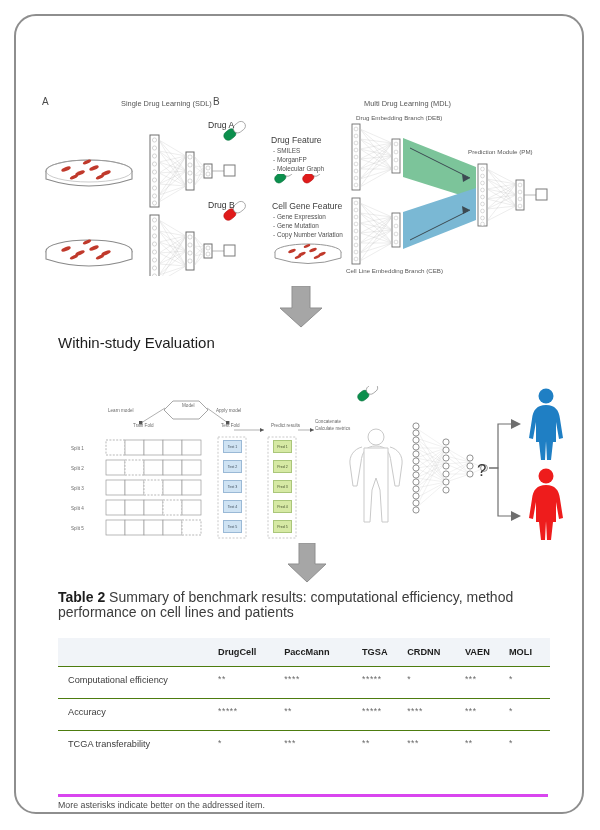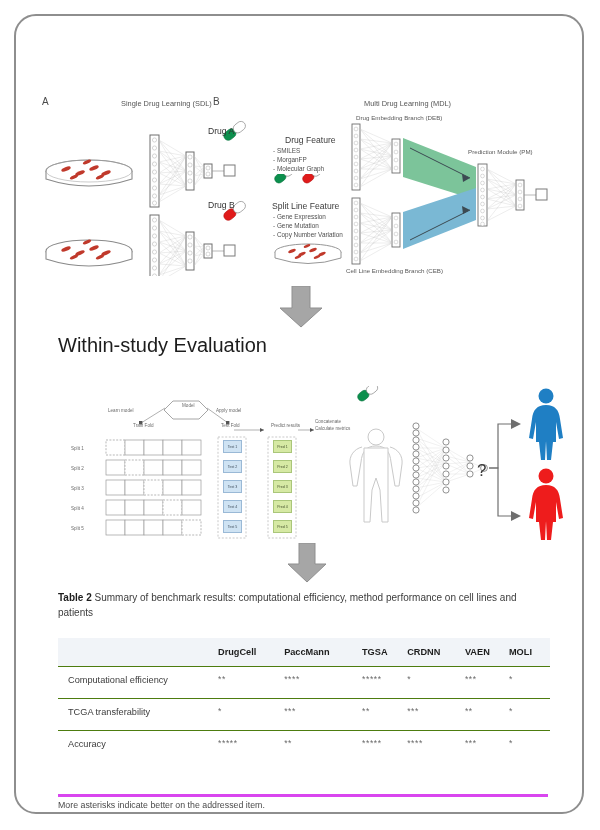--- a/index.html
+++ b/index.html
@@ -8,32 +8,32 @@
         border:2.5px solid #8e8e8e;border-radius:22px;background:#fff;box-sizing:border-box;overflow:hidden;}
 
   .fig-title{position:absolute;left:26px;top:22px;font-size:21.5px;color:#1d1d1d;letter-spacing:-0.1px;white-space:nowrap;}
 
   .panel-letter{position:absolute;font-size:10px;color:#4a4a4a;}
   .sub-caption{position:absolute;font-size:7.4px;color:#555;white-space:nowrap;padding-left:28px;}
   .tiny-label{position:absolute;font-size:6.2px;color:#5a5a5a;white-space:nowrap;}
   .feat-head{position:absolute;font-size:8.6px;color:#3c3c3c;white-space:nowrap;}
   .feat-item{position:absolute;font-size:6.4px;color:#4f4f4f;white-space:nowrap;}
 
-  .sec-head{position:absolute;font-size:20px;color:#1d1d1d;white-space:nowrap;}
+  .sec-head{position:absolute;font-size:15px;color:#1d1d1d;white-space:nowrap;}
   .nn{position:absolute;}
   .bigarrow{position:absolute;}
   .cv-txt{position:absolute;font-size:4.6px;color:#6b6b6b;white-space:nowrap;}
   .cv-split{position:absolute;font-size:4.6px;color:#6b6b6b;white-space:nowrap;}
   .testbox{position:absolute;background:#cfe3f3;border:0.6px solid #9ab9d6;box-sizing:border-box;
            font-size:3.6px;color:#3e4d5c;display:flex;align-items:center;justify-content:center;}
   .predbox{position:absolute;background:#d6e9a4;border:0.6px solid #aac67a;box-sizing:border-box;
            font-size:3.6px;color:#46532e;display:flex;align-items:center;justify-content:center;}
 
   
-  .tbl-cap{position:absolute;left:42px;top:574px;width:490px;font-size:10px;line-height:15px;color:#3c3c3c;}
+  .tbl-cap{position:absolute;left:42px;top:574px;width:490px;font-size:14px;line-height:15px;color:#3c3c3c;}
   .tbl-cap b{color:#1d1d1d;}
   table.bench{position:absolute;left:42px;top:622px;width:492px;border-collapse:collapse;}
   table.bench th{background:#f1f4f8;font-size:9.2px;color:#1d1d1d;text-align:left;padding:9px 2px 9px 0;font-weight:bold;margin-left:16px;}
   table.bench th.rowhdr{width:148px;padding-left:10px;}
   table.bench td{font-size:9.2px;color:#4a4a4a;border-top:1px solid #4d7c0f;padding:7px 2px 11px 0;vertical-align:top;}
   table.bench td.rowhdr{padding-left:10px;line-height:13px;color:#3c3c3c;}
   table.bench td.stars{font-size:8.6px;letter-spacing:0.6px;color:#6a6a6a;}
   .tbl-note{position:absolute;left:42px;top:778px;font-size:8.8px;color:#4a4a4a;border-top:3px solid #d946ef;padding-top:3px;width:490px;}
 </style>
 </head>
@@ -142,43 +142,43 @@
       </g>
       <path d="M178 140 L190 140" stroke="#9a9a9a" stroke-width="0.7"></path>
       <rect x="190" y="134" width="11" height="11" fill="#fff" stroke="#7a7a7a" stroke-width="1"></rect>
     </g>
     <g transform="translate(188,104) rotate(-38)">
       <rect x="0" y="0" width="13" height="9" rx="4.5" fill="#e01b1b" stroke="#bb1313" stroke-width="0.6"></rect>
       <rect x="12" y="0" width="13" height="9" rx="4.5" fill="#ffffff" stroke="#7d7d7d" stroke-width="0.6"></rect>
     </g>
   </svg>
 
-  <div class="tiny-label" style="left:192px;top:110px;font-size:8.6px;color:#333;">Drug A</div>
+  <div class="tiny-label" style="left:192px;top:104px;font-size:8.6px;color:#333;">Drug A</div>
   <div class="tiny-label" style="left:192px;top:184px;font-size:8.6px;color:#333;">Drug B</div>
 
   <div class="panel-letter" style="left:197px;top:80px;">B</div>
   <div class="sub-caption" style="left:320px;top:83px;">Multi Drug Learning (MDL)</div>
 
-  <div class="feat-head" style="left:269px;top:119px;">Drug Feature</div>
+  <div class="feat-head" style="left:255px;top:119px;">Drug Feature</div>
   <div class="feat-item" style="left:257px;top:131px;">- SMILES</div>
   <div class="feat-item" style="left:257px;top:140px;">- MorganFP</div>
   <div class="feat-item" style="left:257px;top:149px;">- Molecular Graph</div>
 
   <svg style="position:absolute;left:255px;top:158px;" width="64" height="26" viewBox="0 0 64 26">
     <g transform="translate(2,4) rotate(-38)">
       <rect x="0" y="0" width="12" height="8.5" rx="4.2" fill="#0c8f4d" stroke="#0a7540" stroke-width="0.6"></rect>
       <rect x="11" y="0" width="12" height="8.5" rx="4.2" fill="#fff" stroke="#7d7d7d" stroke-width="0.6"></rect>
     </g>
     <g transform="translate(30,4) rotate(-38)">
       <rect x="0" y="0" width="12" height="8.5" rx="4.2" fill="#e01b1b" stroke="#bb1313" stroke-width="0.6"></rect>
       <rect x="11" y="0" width="12" height="8.5" rx="4.2" fill="#fff" stroke="#7d7d7d" stroke-width="0.6"></rect>
     </g>
   </svg>
 
-  <div class="feat-head" style="left:256px;top:185px;">Split Line Feature</div>
+  <div class="feat-head" style="left:256px;top:185px;">Cell Gene Feature</div>
   <div class="feat-item" style="left:257px;top:197px;">- Gene Expression</div>
   <div class="feat-item" style="left:257px;top:206px;">- Gene Mutation</div>
   <div class="feat-item" style="left:257px;top:215px;">- Copy Number Variation</div>
 
   <svg style="position:absolute;left:252px;top:224px;" width="80" height="32" viewBox="0 0 80 32">
     <ellipse cx="40" cy="12" rx="33" ry="8" fill="#fff" stroke="#8a8a8a" stroke-width="0.9"></ellipse>
     <path d="M7 12 L7 18 Q40 29 73 18 L73 12" fill="#fff" stroke="#8a8a8a" stroke-width="0.9"></path>
     <g fill="#c0392b">
       <ellipse cx="24" cy="11" rx="4" ry="1.5" transform="rotate(-22 24 11)"></ellipse>
       <ellipse cx="34" cy="14" rx="4" ry="1.5" transform="rotate(-22 34 14)"></ellipse>
@@ -481,35 +481,35 @@
       <tr>
         <td class="rowhdr">Computational efficiency</td>
         <td class="stars">**</td>
         <td class="stars">****</td>
         <td class="stars">*****</td>
         <td class="stars">*</td>
         <td class="stars">***</td>
         <td class="stars">*</td>
       </tr>
       <tr>
+        <td class="rowhdr">Accuracy</td>
+        <td class="stars">*****</td>
+        <td class="stars">**</td>
+        <td class="stars">*****</td>
+        <td class="stars">****</td>
+        <td class="stars">***</td>
+        <td class="stars">*</td>
+      </tr>
+      <tr>
         <td class="rowhdr">TCGA transferability</td>
         <td class="stars">*</td>
         <td class="stars">***</td>
         <td class="stars">**</td>
         <td class="stars">***</td>
         <td class="stars">**</td>
         <td class="stars">*</td>
       </tr>
-      <tr>
-        <td class="rowhdr">Accuracy</td>
-        <td class="stars">*****</td>
-        <td class="stars">**</td>
-        <td class="stars">*****</td>
-        <td class="stars">****</td>
-        <td class="stars">***</td>
-        <td class="stars">*</td>
-      </tr>
     </tbody>
   </table>
 
   <div class="tbl-note">More asterisks indicate better on the addressed item.</div>
 
 </div>
 
 </body></html>

